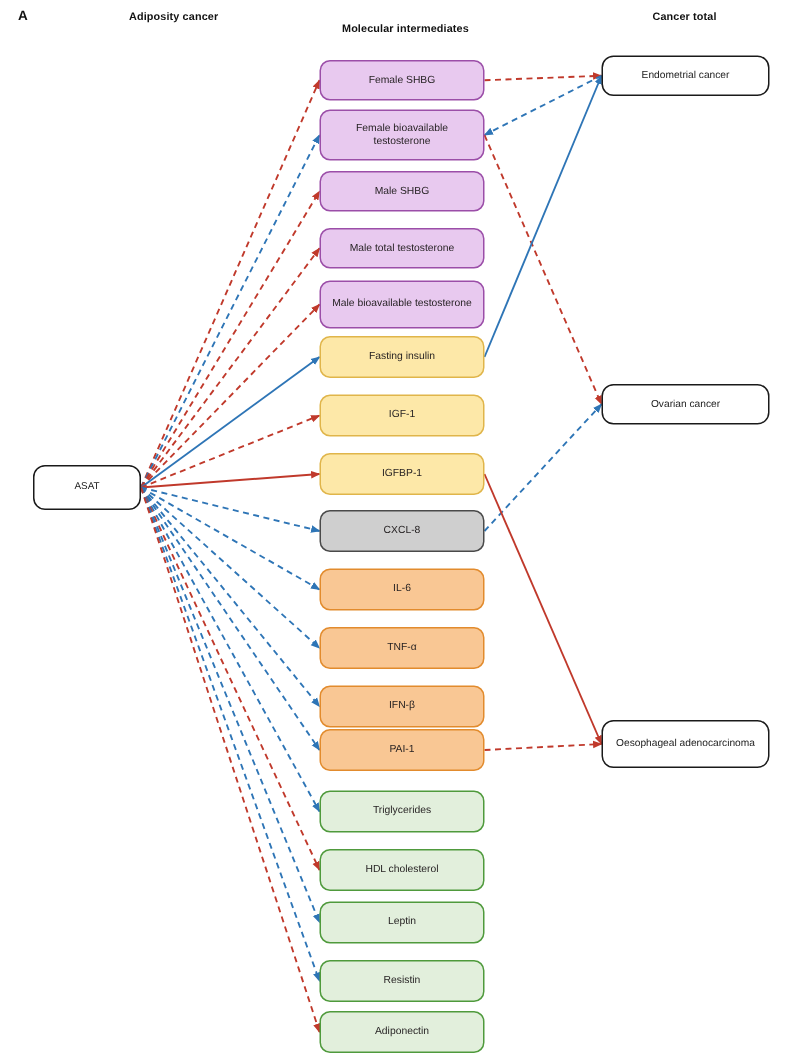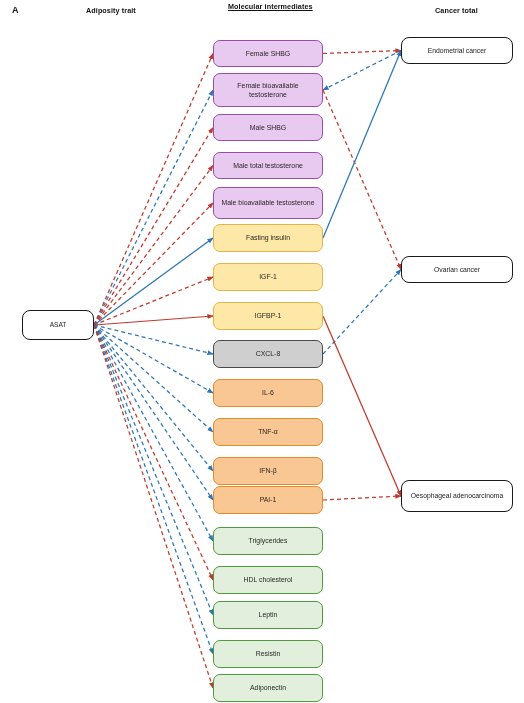--- a/index.html
+++ b/index.html
@@ -4,21 +4,21 @@
 <style>
   html,body{margin:0;padding:0;background:#ffffff;}
   body{width:524px;height:703px;position:relative;overflow:hidden;
        font-family:"Liberation Sans","DejaVu Sans",sans-serif;color:#1b1b1b;}
   #stage{position:relative;width:524px;height:703px;}
 
   .panel-label{position:absolute;font-size:7.2px;font-weight:bold;letter-spacing:.1px;
                color:#111;white-space:nowrap;}
   #lbl-A{left:12px;top:5px;font-size:9px;}
   #lbl-adiposity{left:86px;top:6px;}
-  #lbl-molecular{left:228px;top:2px;text-decoration:underline;}
+  #lbl-molecular{left:228px;top:14px;}
   #lbl-cancer{left:435px;top:6px;}
 
   svg#edges{position:absolute;left:0;top:0;width:524px;height:703px;overflow:visible;}
 
   .node{position:absolute;box-sizing:border-box;display:flex;align-items:center;
         justify-content:center;text-align:center;border-radius:7px;
         font-size:6.9px;line-height:1.35;padding:2px 4px;}
   .node.exposure{background:#ffffff;border:1.6px solid #1a1a1a;border-radius:8px;font-size:6.6px;}
   .node.outcome{background:#ffffff;border:1.6px solid #1a1a1a;border-radius:8px;font-size:6.8px;}
   .node.purple{background:#e8c9ef;border:1.2px solid #9b4ea8;color:#231f20;}
@@ -26,21 +26,21 @@
   .node.grey{background:#cfcfcf;border:1.5px solid #4a4a4a;color:#231f20;}
   .node.orange{background:#f9c794;border:1.2px solid #e28b2d;color:#231f20;}
   .node.green{background:#e2efdc;border:1.2px solid #4f9a3c;color:#231f20;}
 </style>
 </head>
 <body>
 
 <div id="stage">
 
   <div class="panel-label" id="lbl-A">A</div>
-  <div class="panel-label" id="lbl-adiposity">Adiposity trait</div>
+  <div class="panel-label" id="lbl-adiposity">Adiposity cancer</div>
   <div class="panel-label" id="lbl-molecular">Molecular intermediates</div>
   <div class="panel-label" id="lbl-cancer">Cancer total</div>
 
   <svg id="edges" viewBox="0 0 524 703">
       <defs>
         <marker id="ah0" viewBox="0 0 10 10" refX="9" refY="5" markerWidth="5" markerHeight="5" orient="auto-start-reverse">
           <path d="M0,1 L10,5 L0,9 z" fill="#c0392b"></path>
         </marker>
         <marker id="ah1" viewBox="0 0 10 10" refX="9" refY="5" markerWidth="5" markerHeight="5" orient="auto-start-reverse">
           <path d="M0,1 L10,5 L0,9 z" fill="#2e75b6"></path>

